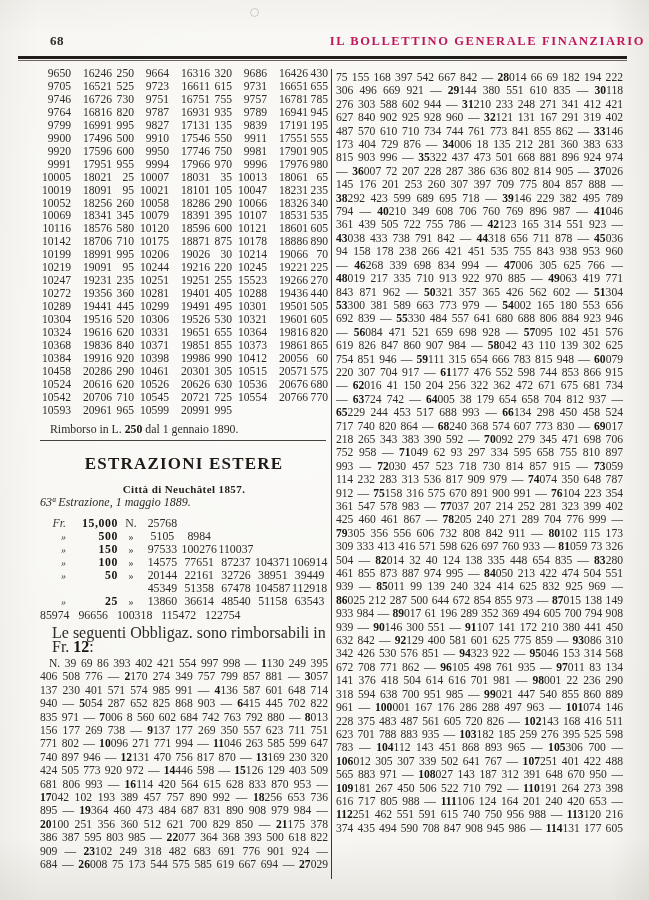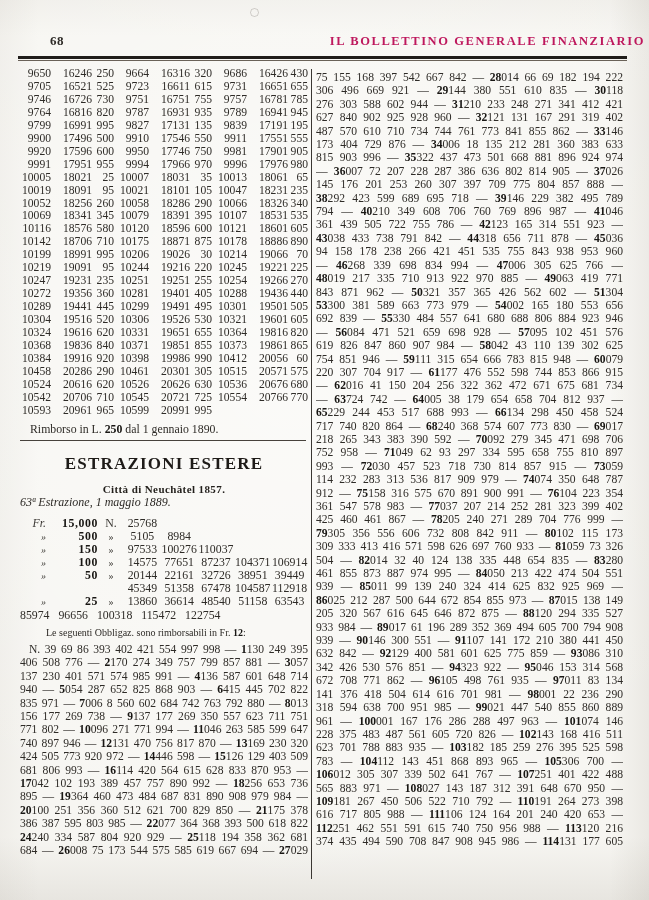--- a/index.html
+++ b/index.html
@@ -23,21 +23,21 @@
   .jtitle{
     position:absolute;left:0;right:4px;top:34px;text-align:right;
     font-size:12.5px;font-weight:bold;letter-spacing:1.6px;color:#be185d;
   }
   .head-rule{
     margin:0 22px 0 18px;
     border-top:3px solid #201d1a;
     border-bottom:1px solid #6a6258;
     height:1px;
   }
-  .cols{display:flex;align-items:stretch;padding:6px 26px 0 20px;height:818px;}
+  .cols{display:flex;align-items:stretch;padding:6px 26px 0 40px;height:818px;}
   .col.left{width:288px;flex:0 0 288px;}
   .vrule{flex:0 0 1px;background:#3a3733;margin:2px 4px 6px 3px;}
   .col.right{flex:1;min-width:0;padding-top:1px;}
 
   
   .num-table{padding-top:1px;}
   .trow{
     display:grid;
     grid-template-columns:31px 41px 22px 35px 41px 22px 35px 41px 20px;
     line-height:12.95px;font-size:11.6px;
@@ -67,21 +67,21 @@
     display:grid;
     grid-template-columns:26px 52px 26px repeat(5,1fr);
     font-size:11.8px;line-height:13.1px;
   }
   .pc{text-align:right;padding-left:4px;color:#3a3733;font-style:italic;}
   .pa{text-align:right;font-weight:bold;letter-spacing:0.6px;color:#181613;}
   .pm{text-align:center;color:#3a3733;}
   .pn{text-align:center;white-space:nowrap;}
   .prow .pc.dittomark,.prow .pm.dittomark{font-size:10px;}
   .prizes-overflow{font-size:11.8px;line-height:13.5px;margin-top:1px;word-spacing:6px;}
-  .note{font-size:10px;line-height:14px;margin:3px 0 1px 26px;}
+  .note{font-size:16px;line-height:14px;margin:3px 0 1px 12px;}
 
   
   .dense{margin-top:3px;}
   .dense .line{
     font-size:11.6px;line-height:13.42px;
     text-align:justify;text-align-last:justify;
     white-space:normal;overflow:hidden;height:13.42px;
   }
   #leftdense .line:first-child{padding-left:9px;}
   .fleck{position:absolute;left:250px;top:8px;width:7px;height:7px;border:1px solid rgba(90,85,75,0.25);border-radius:50%;}
@@ -276,21 +276,21 @@
             <span class="tcell">19221</span>
             <span class="tcell">225</span>
           </div>
           <div class="trow">
             <span class="tcell">10247</span>
             <span class="tcell">19231</span>
             <span class="tcell">235</span>
             <span class="tcell">10251</span>
             <span class="tcell">19251</span>
             <span class="tcell">255</span>
-            <span class="tcell">10254</span>
+            <span class="tcell">15523</span>
             <span class="tcell">19266</span>
             <span class="tcell">270</span>
           </div>
           <div class="trow">
             <span class="tcell">10272</span>
             <span class="tcell">19356</span>
             <span class="tcell">360</span>
             <span class="tcell">10281</span>
             <span class="tcell">19401</span>
             <span class="tcell">405</span>
@@ -485,21 +485,21 @@
           <div class="line">835 971 — <b>7</b>006 8 560 602 684 742 763 792 880 — <b>8</b>013</div>
           <div class="line">156 177 269 738 — <b>9</b>137 177 269 350 557 623 711 751</div>
           <div class="line">771 802 — <b>10</b>096 271 771 994 — <b>11</b>046 263 585 599 647</div>
           <div class="line">740 897 946 — <b>12</b>131 470 756 817 870 — <b>13</b>169 230 320</div>
           <div class="line">424 505 773 920 972 — <b>14</b>446 598 — <b>15</b>126 129 403 509</div>
           <div class="line">681 806 993 — <b>16</b>114 420 564 615 628 833 870 953 —</div>
           <div class="line"><b>17</b>042 102 193 389 457 757 890 992 — <b>18</b>256 653 736</div>
           <div class="line">895 — <b>19</b>364 460 473 484 687 831 890 908 979 984 —</div>
           <div class="line"><b>20</b>100 251 356 360 512 621 700 829 850 — <b>21</b>175 378</div>
           <div class="line">386 387 595 803 985 — <b>22</b>077 364 368 393 500 618 822</div>
-          <div class="line"><b>24</b>240 334 587 804 920 929 — <b>25</b>118 194 358 362 681</div>
+          <div class="line">909 — <b>23</b>102 249 318 482 683 691 776 901 924 —</div>
           <div class="line">684 — <b>26</b>008 75 173 544 575 585 619 667 694 — <b>27</b>029</div>
         </div>
     </div>
     <div class="vrule"></div>
     <div class="col right">
       <div class="dense" id="rightdense">
           <div class="line">75 155 168 397 542 667 842 — <b>28</b>014 66 69 182 194 222</div>
           <div class="line">306 496 669 921 — <b>29</b>144 380 551 610 835 — <b>30</b>118</div>
           <div class="line">276 303 588 602 944 — <b>31</b>210 233 248 271 341 412 421</div>
           <div class="line">627 840 902 925 928 960 — <b>32</b>121 131 167 291 319 402</div>
@@ -532,21 +532,20 @@
           <div class="line">114 232 283 313 536 817 909 979 — <b>74</b>074 350 648 787</div>
           <div class="line">912 — <b>75</b>158 316 575 670 891 900 991 — <b>76</b>104 223 354</div>
           <div class="line">361 547 578 983 — <b>77</b>037 207 214 252 281 323 399 402</div>
           <div class="line">425 460 461 867 — <b>78</b>205 240 271 289 704 776 999 —</div>
           <div class="line"><b>79</b>305 356 556 606 732 808 842 911 — <b>80</b>102 115 173</div>
           <div class="line">309 333 413 416 571 598 626 697 760 933 — <b>81</b>059 73 326</div>
           <div class="line">504 — <b>82</b>014 32 40 124 138 335 448 654 835 — <b>83</b>280</div>
           <div class="line">461 855 873 887 974 995 — <b>84</b>050 213 422 474 504 551</div>
           <div class="line">939 — <b>85</b>011 99 139 240 324 414 625 832 925 969 —</div>
           <div class="line"><b>86</b>025 212 287 500 644 672 854 855 973 — <b>87</b>015 138 149</div>
-          <div class="line">205 320 567 616 645 646 872 875 — <b>88</b>120 294 335 527</div>
           <div class="line">933 984 — <b>89</b>017 61 196 289 352 369 494 605 700 794 908</div>
           <div class="line">939 — <b>90</b>146 300 551 — <b>91</b>107 141 172 210 380 441 450</div>
           <div class="line">632 842 — <b>92</b>129 400 581 601 625 775 859 — <b>93</b>086 310</div>
           <div class="line">342 426 530 576 851 — <b>94</b>323 922 — <b>95</b>046 153 314 568</div>
           <div class="line">672 708 771 862 — <b>96</b>105 498 761 935 — <b>97</b>011 83 134</div>
           <div class="line">141 376 418 504 614 616 701 981 — <b>98</b>001 22 236 290</div>
           <div class="line">318 594 638 700 951 985 — <b>99</b>021 447 540 855 860 889</div>
           <div class="line">961 — <b>100</b>001 167 176 286 288 497 963 — <b>101</b>074 146</div>
           <div class="line">228 375 483 487 561 605 720 826 — <b>102</b>143 168 416 511</div>
           <div class="line">623 701 788 883 935 — <b>103</b>182 185 259 276 395 525 598</div>

